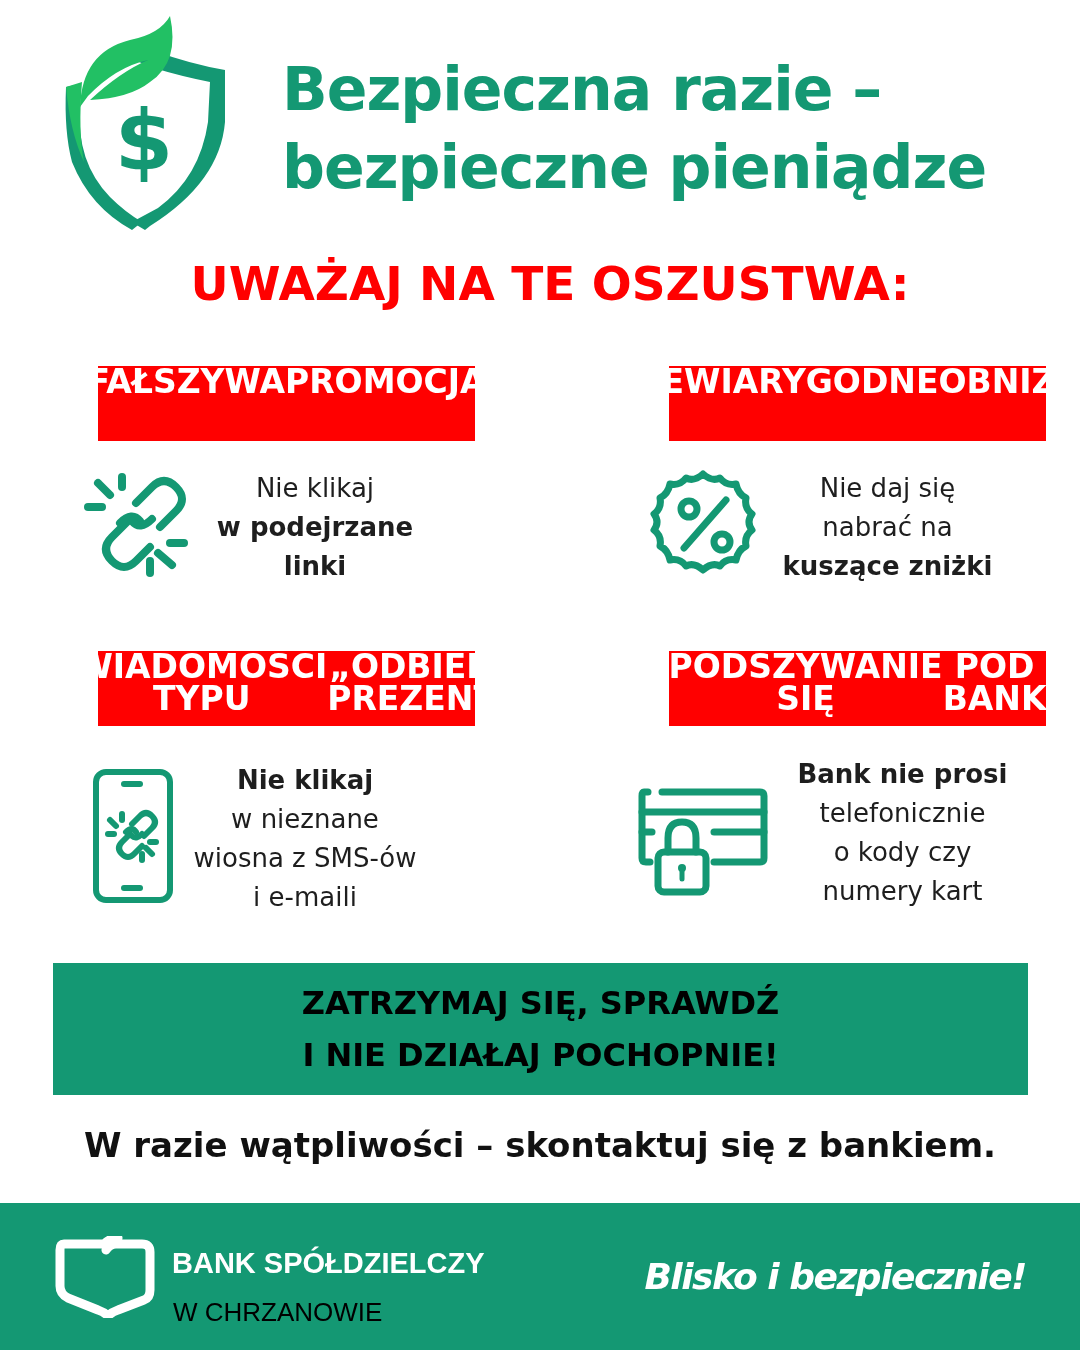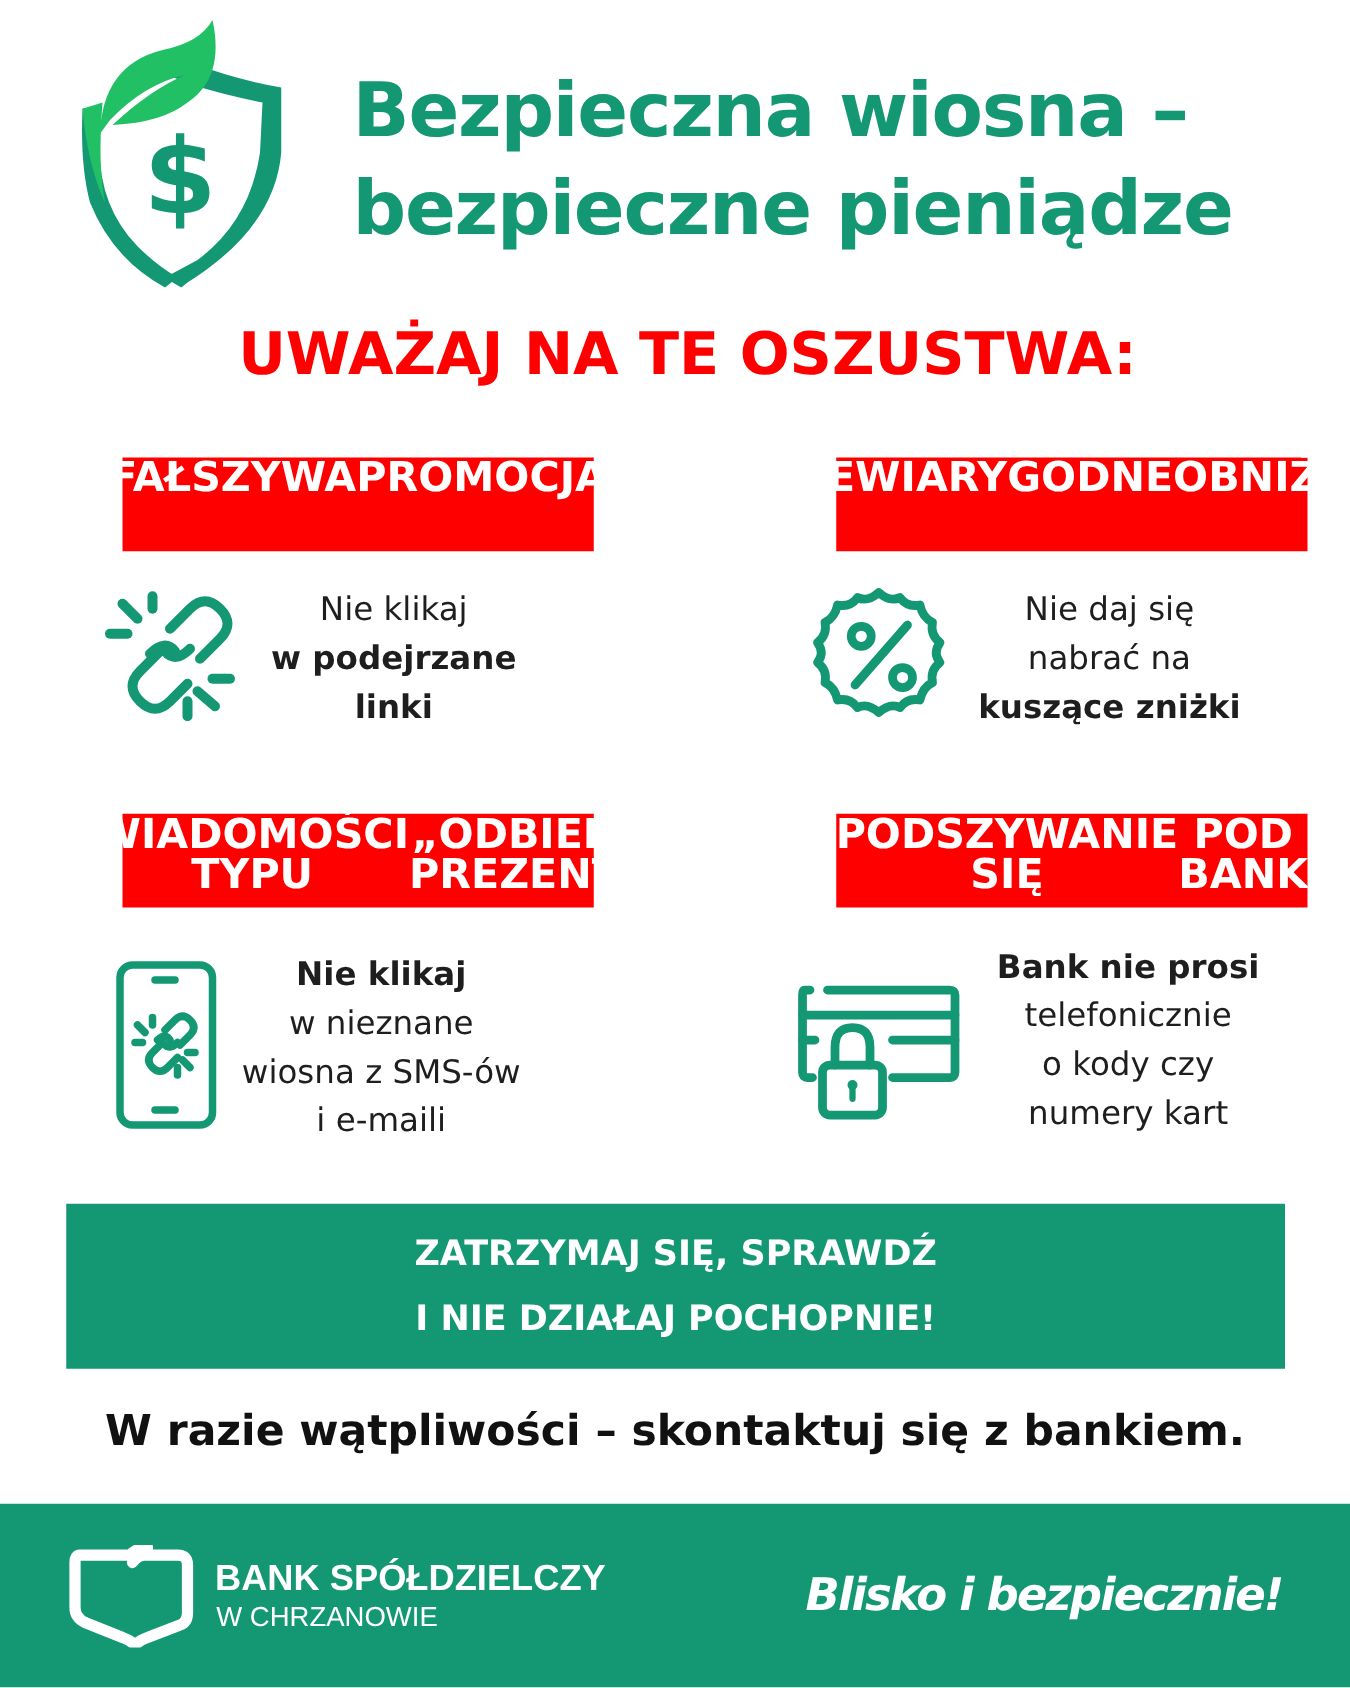--- a/index.html
+++ b/index.html
@@ -20,55 +20,55 @@
   .card-head { position: absolute; width: 377px; height: 75px; background: #ff0000;
                color: #ffffff; font-family: "DejaVu Sans", sans-serif; font-weight: bold;
                font-size: 33px; line-height: 32px; text-align: center;
                display: flex; justify-content: center; margin-left: 31px; }
   .card-icon { position: absolute; }
   .card-text { position: absolute; text-align: center; font-family: "DejaVu Sans", sans-serif;
                font-size: 26px; line-height: 39px; color: #1e1e1e; white-space: nowrap; }
   .b { font-weight: bold; }
 
   .cta { position: absolute; left: 53px; top: 963px; width: 975px; height: 132px;
-         background: #149873; color: #ffffff; text-align: center;
-         font-family: "DejaVu Sans", sans-serif; font-weight: bold; font-size: 28px;
+         background: #149873; color: #000000; text-align: center;
+         font-family: "DejaVu Sans", sans-serif; font-weight: bold; font-size: 32px;
          line-height: 52px; display: flex; flex-direction: column; justify-content: center; }
 
   .contact { position: absolute; left: 0; top: 1120px; width: 1080px; text-align: center;
              font-family: "DejaVu Sans", sans-serif; font-weight: bold; font-size: 34px;
              color: #111111; line-height: 50px; }
 
   .footer { position: absolute; left: 0; top: 1203px; width: 1080px; height: 147px; background: #149873; }
   .bank-logo { position: absolute; left: 54px; top: 33px; width: 102px; height: 82px; }
   .bank-name { position: absolute; left: 172px; top: 43px; color: #fff;
                font-family: "Liberation Sans", sans-serif; font-weight: bold; font-size: 29px; line-height: 34px; }
-  .bank-city { position: absolute; left: 173px; top: 78px; color: #ffffff;
-               font-family: "Liberation Sans", sans-serif; font-size: 22px; line-height: 26px; }
+  .bank-city { position: absolute; left: 173px; top: 96px; color: #000000;
+               font-family: "Liberation Sans", sans-serif; font-size: 26px; line-height: 26px; }
   .slogan { position: absolute; right: 54px; top: 50px; color: #fff;
             font-family: "DejaVu Sans", sans-serif; font-weight: bold; font-style: italic;
             font-size: 36px; letter-spacing: -1.5px; line-height: 48px; }
 </style>
 </head>
 <body>
 
 <svg class="logo-shield" viewBox="0 0 180 222">
 
   <path d="M84 48 L102 38 Q140 52 175 58 L175 110 Q170 170 100 214 L95 218 Q88 214 82 210 L108 196 Q150 165 158 110 L160 70 Q130 64 104 56 Z" fill="#149873"></path>
 
   <path d="M30 95 Q26 150 60 185 Q75 200 92 210 L82 218 Q40 195 22 150 Q14 120 16 75 L30 72 Z" fill="#149873"></path>
 
   <path d="M30 95 Q32 40 80 28 Q110 22 120 4 Q130 50 100 70 Q80 86 40 88 Q70 60 98 48 Q66 55 38 84 Z" fill="#22c064"></path>
   <path d="M16 75 L32 70 Q28 120 34 150 Q20 120 16 75 Z" fill="#22c064"></path>
 
   <text x="94" y="158" text-anchor="middle" font-family="DejaVu Sans, sans-serif" font-weight="bold" font-size="84" fill="#149873">$</text>
 </svg>
 
 <div class="title">
-  <div>Bezpieczna wiosna –</div>
+  <div>Bezpieczna razie –</div>
   <div>bezpieczne pieniądze</div>
 </div>
 
 <div class="warning">UWAŻAJ NA TE OSZUSTWA:</div>
 
 <div class="card-head" style="left:67px; top:366px;">
   <div>FAŁSZYWA</div>
   <div>PROMOCJA</div>
 </div>
 <svg class="card-icon" style="left:80px; top:465px;" width="110" height="112" viewBox="0 0 110 112">

